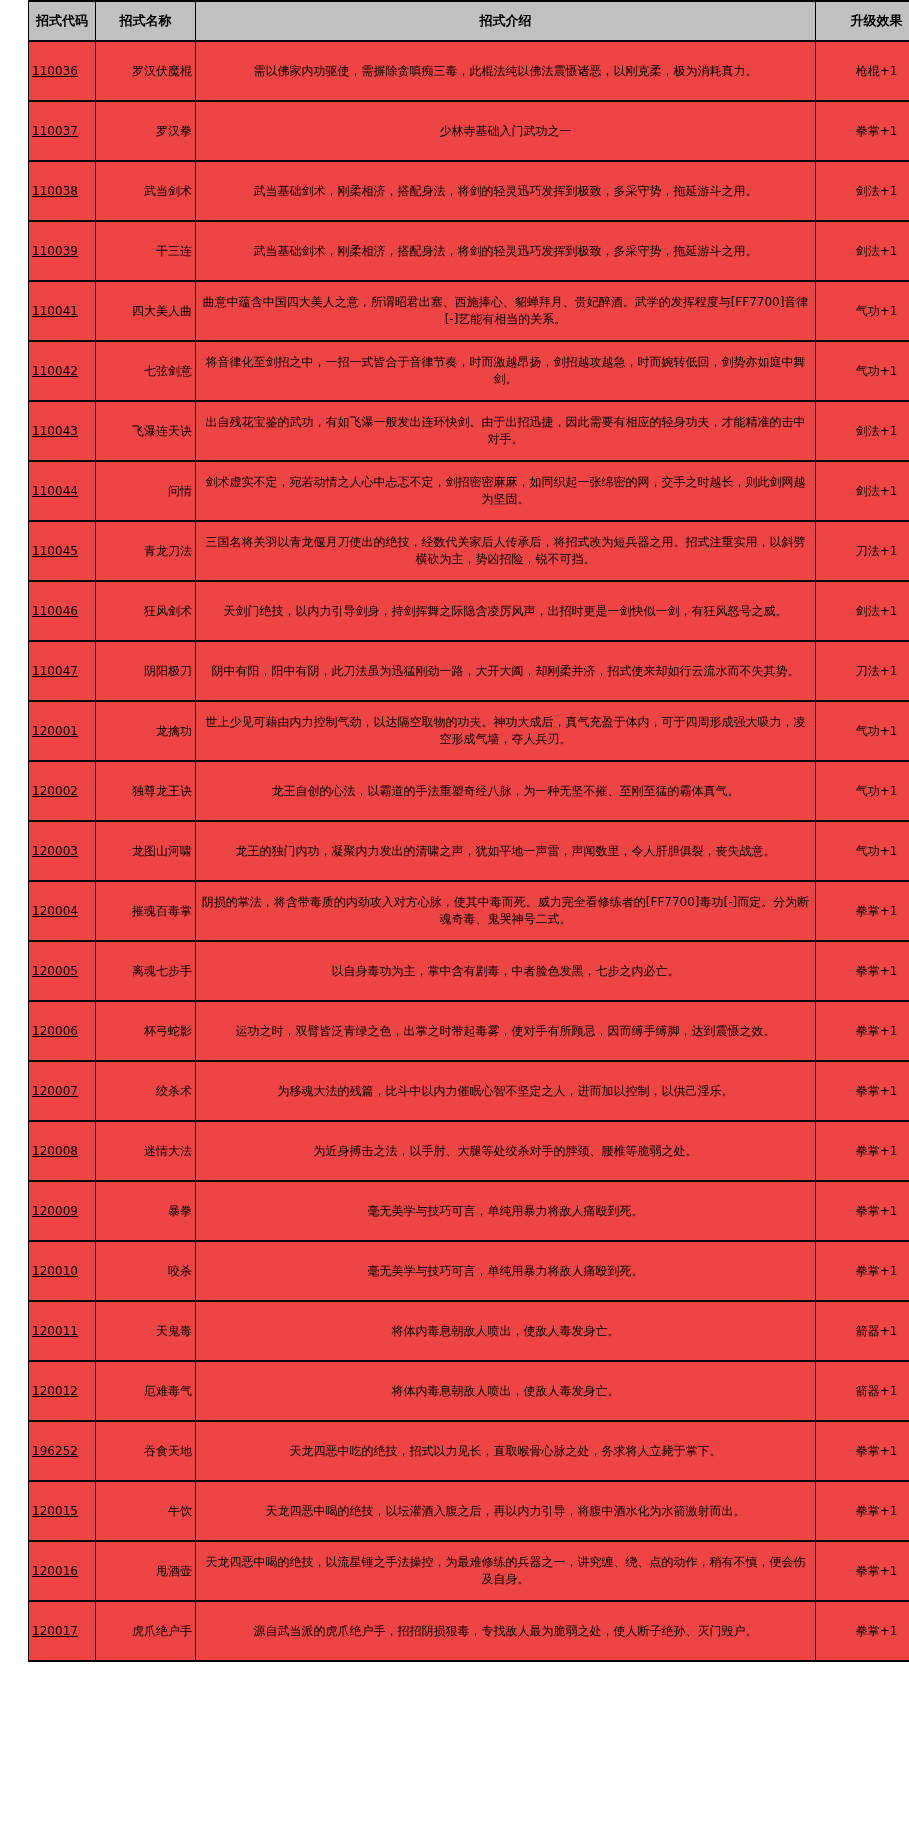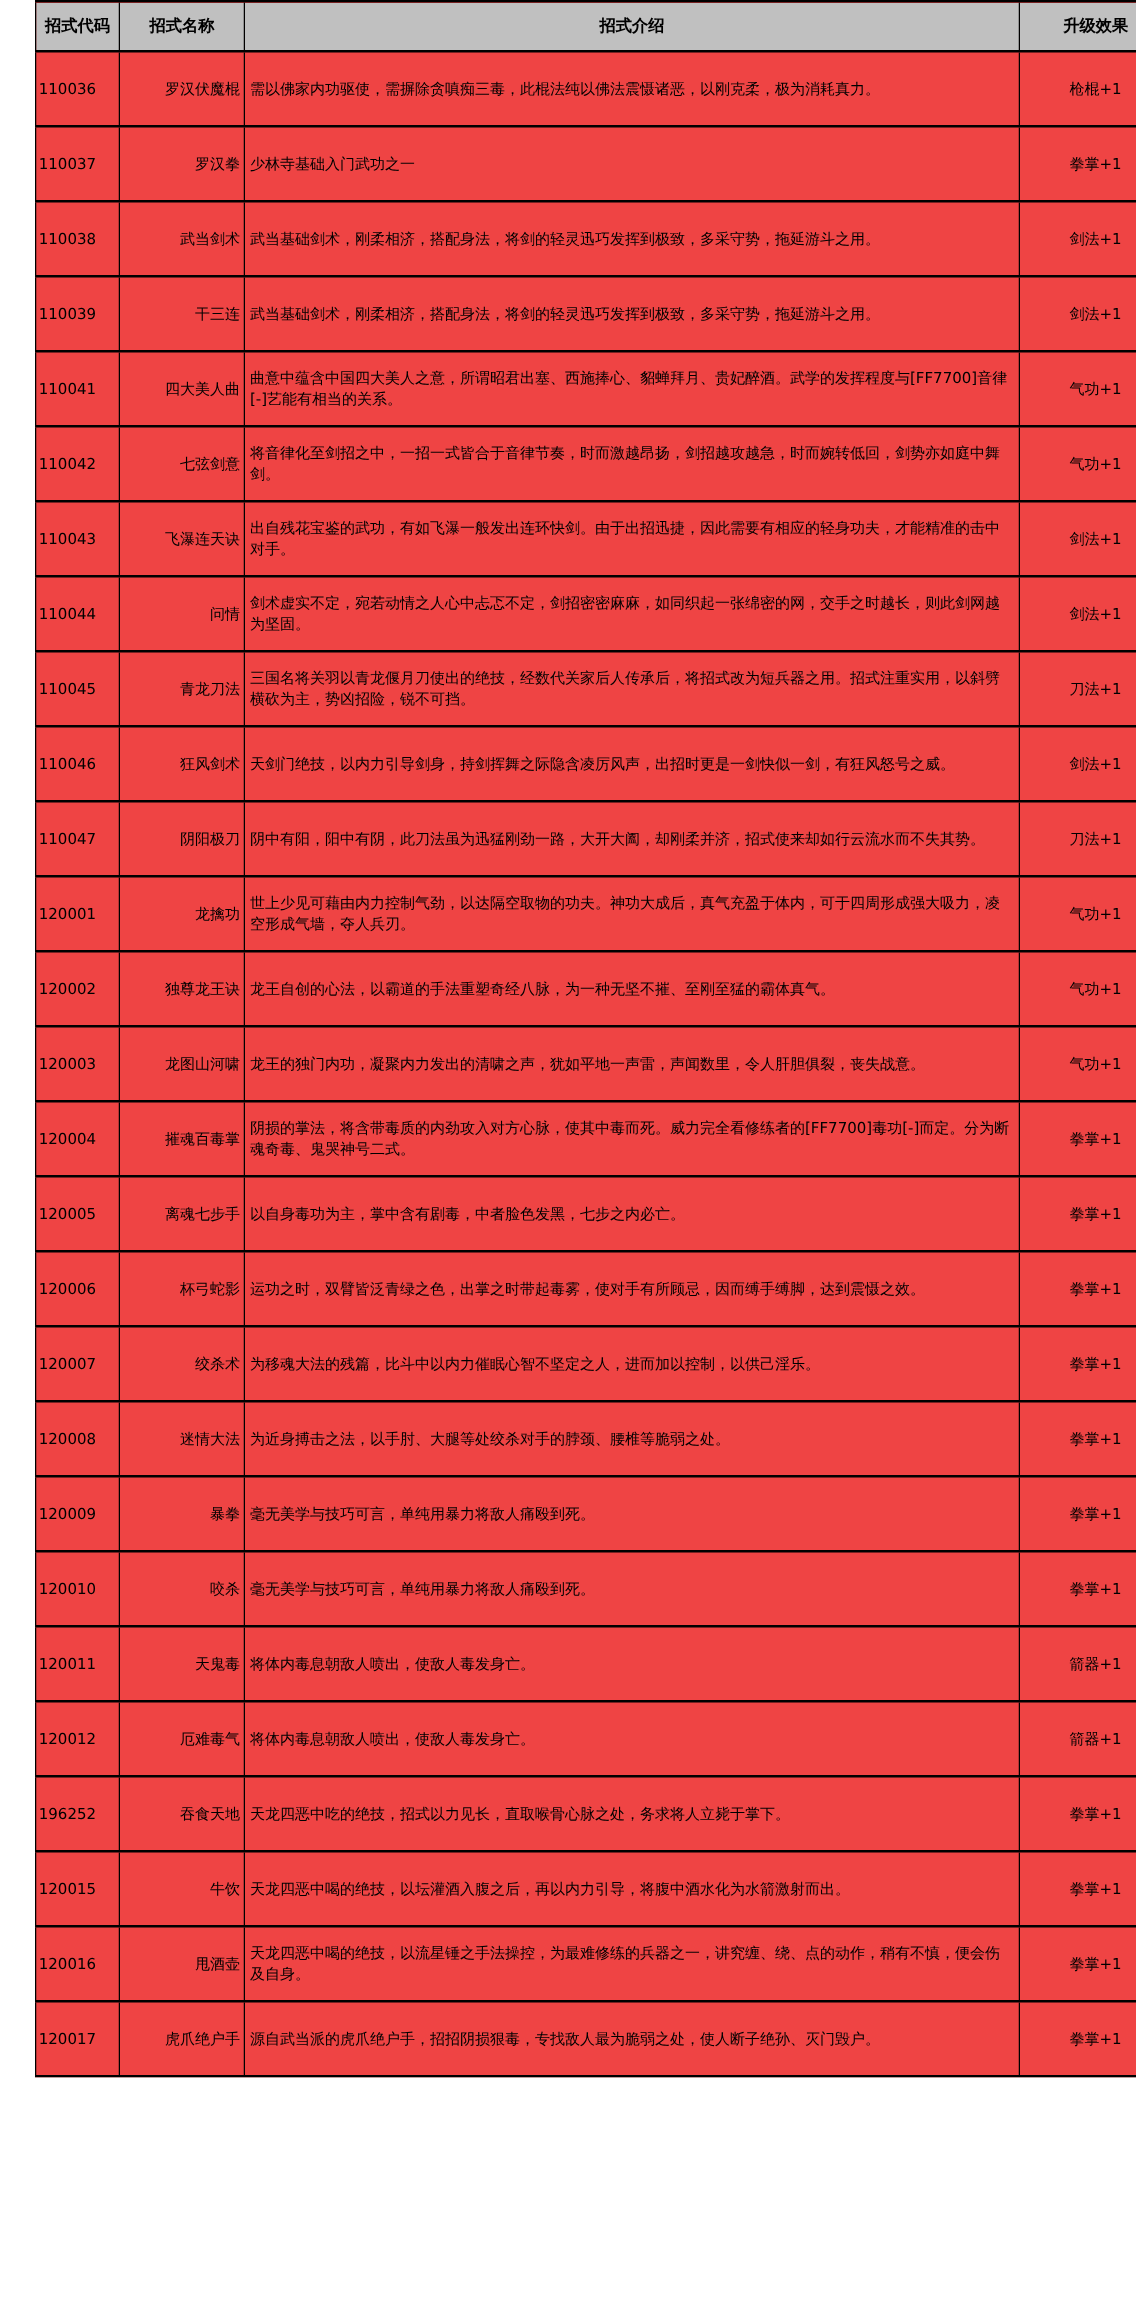--- a/index.html
+++ b/index.html
@@ -26,23 +26,23 @@
   }
   thead tr { height: 40px; }
   tbody tr { height: 60px; }
   th {
     background: #c0c0c0;
     font-weight: bold;
     font-size: 13px;
     text-align: center;
     padding: 0 2px;
   }
-  td.code   { text-align: left;  padding: 0 16px 0 2px; }
+  td.code   { text-align: center;  padding: 0 16px 0 2px; text-decoration: underline; }
   td.name   { text-align: right;   padding: 0 3px; }
-  td.desc   { text-align: left;   padding: 1px 4px; line-height: 17px; }
+  td.desc   { text-align: center;   padding: 1px 4px; line-height: 17px; }
   td.effect { text-align: center;   padding: 0 3px; }
 </style>
 </head>
 <body>
 
 <table class="skills">
   <colgroup>
     <col class="c-code">
     <col class="c-name">
     <col class="c-desc">

